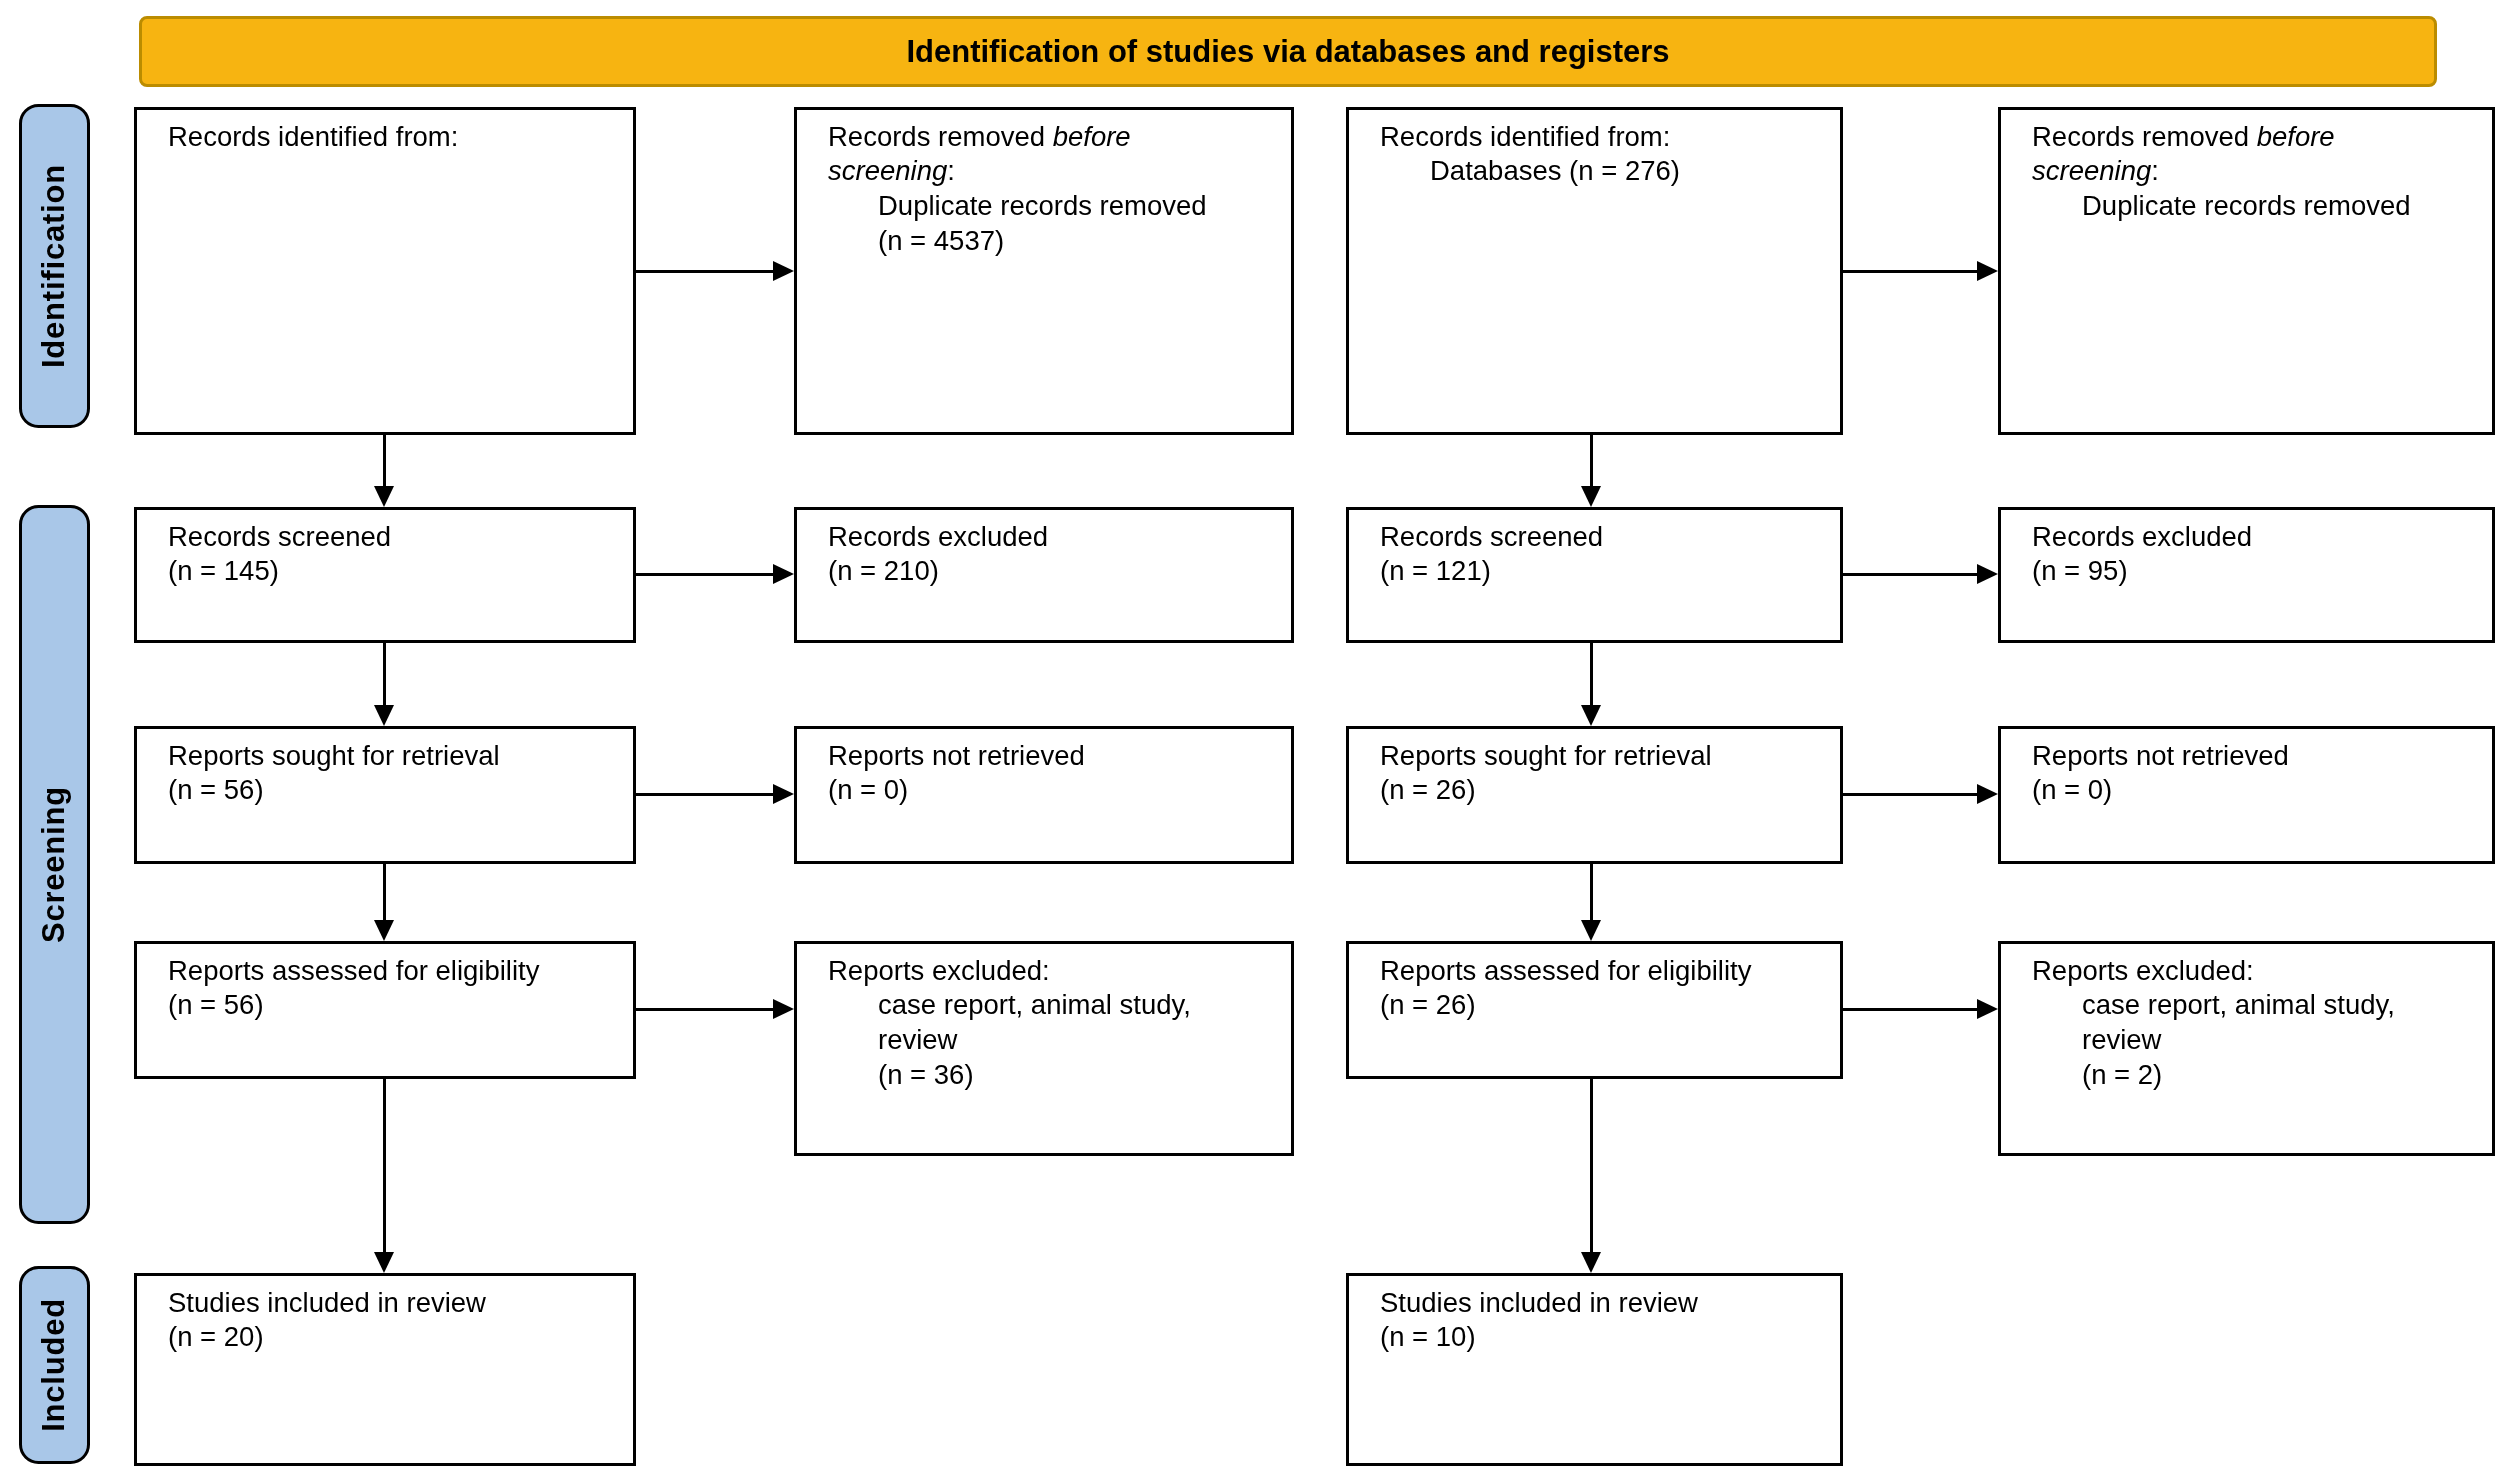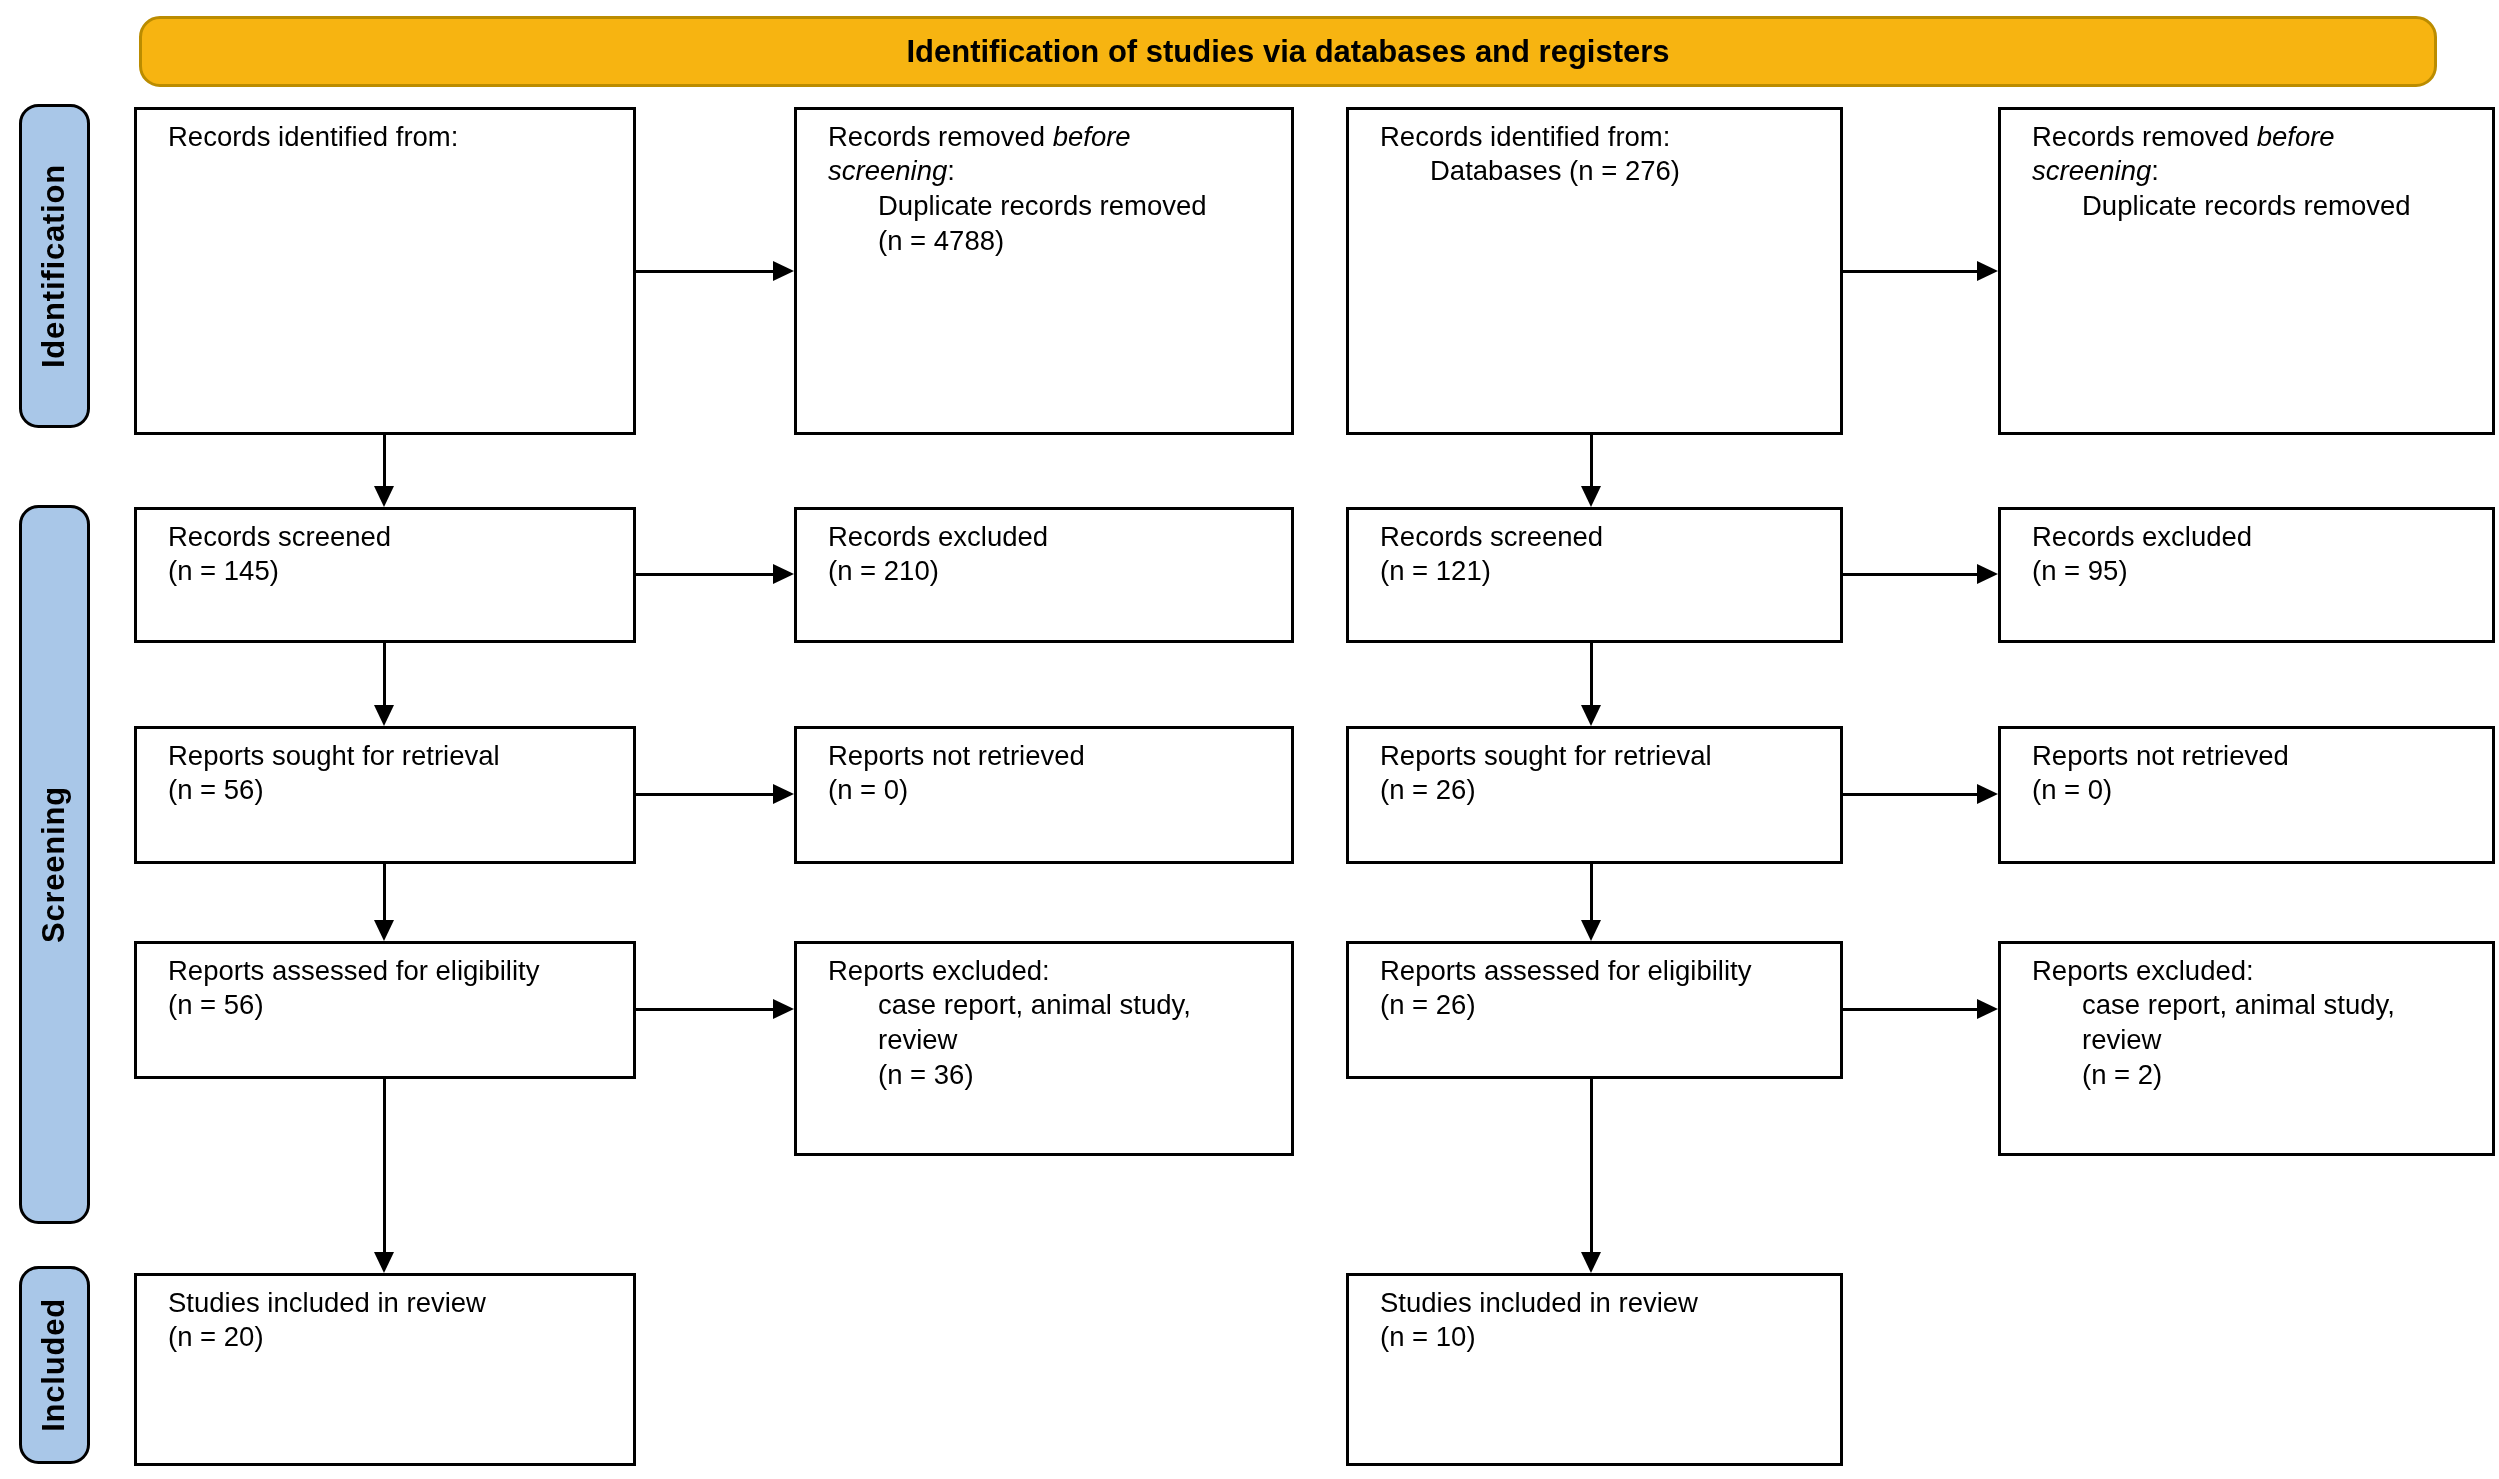--- a/index.html
+++ b/index.html
@@ -14,21 +14,21 @@
     height: 1479px;
     background: var(--bg, #fff);
     overflow: hidden;
     color: var(--text, #000);
   }
   .banner {
     position: absolute;
     left: 139px; top: 16px; width: 2298px; height: 71px;
     background: var(--banner-fill, #F7B411);
     border: 3.2px solid var(--banner-border, #BB8C00);
-    border-radius: 21px;
+    border-radius: 8px;
     box-sizing: border-box;
     display: flex; align-items: center; justify-content: center;
     font-size: 31px; font-weight: bold;
   }
   .stage {
     position: absolute;
     left: 18.6px; width: 71px;
     background: var(--stage-fill, #A9C7E8);
     border: 3.2px solid var(--stage-border, #000);
     border-radius: 19.4px;
@@ -101,21 +101,21 @@
     <span class="stage-text">Included</span>
   </div>
 
   <div class="box" style="left:134px;top:107px;width:502px;height:328px;">
       <div class="line"><span>Records identified from:</span></div>
     </div>
   <div class="box" style="left:794px;top:107px;width:500px;height:328px;">
       <div class="line"><span>Records removed </span><span class="i">before</span></div>
       <div class="line"><span class="i">screening</span><span>:</span></div>
       <div class="line indent"><span>Duplicate records removed</span></div>
-      <div class="line indent"><span>(n = 4788)</span></div>
+      <div class="line indent"><span>(n = 4537)</span></div>
     </div>
   <div class="box" style="left:1346px;top:107px;width:497px;height:328px;">
       <div class="line"><span>Records identified from:</span></div>
       <div class="line indent"><span>Databases (n = 276)</span></div>
     </div>
   <div class="box" style="left:1998px;top:107px;width:497px;height:328px;">
       <div class="line"><span>Records removed </span><span class="i">before</span></div>
       <div class="line"><span class="i">screening</span><span>:</span></div>
       <div class="line indent"><span>Duplicate records removed</span></div>
     </div>

